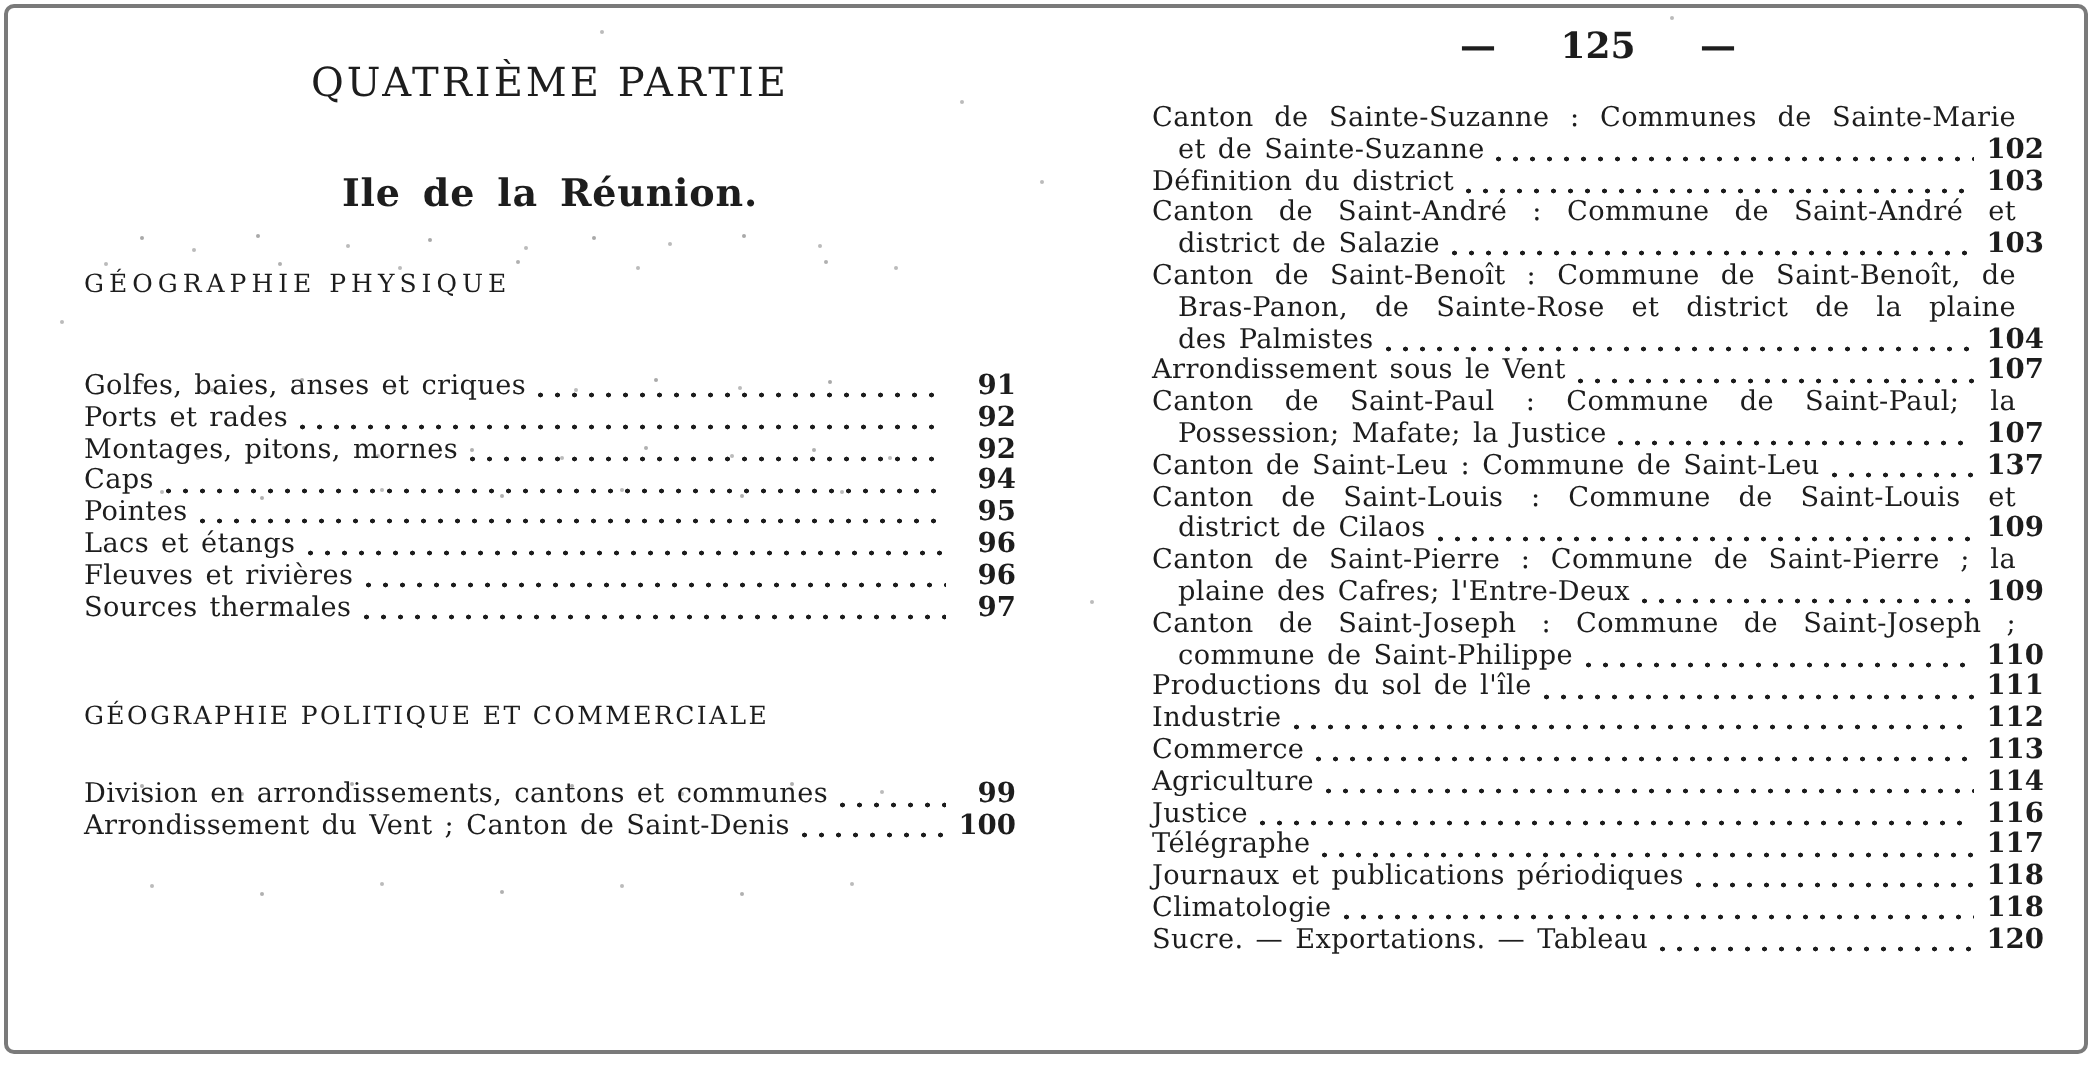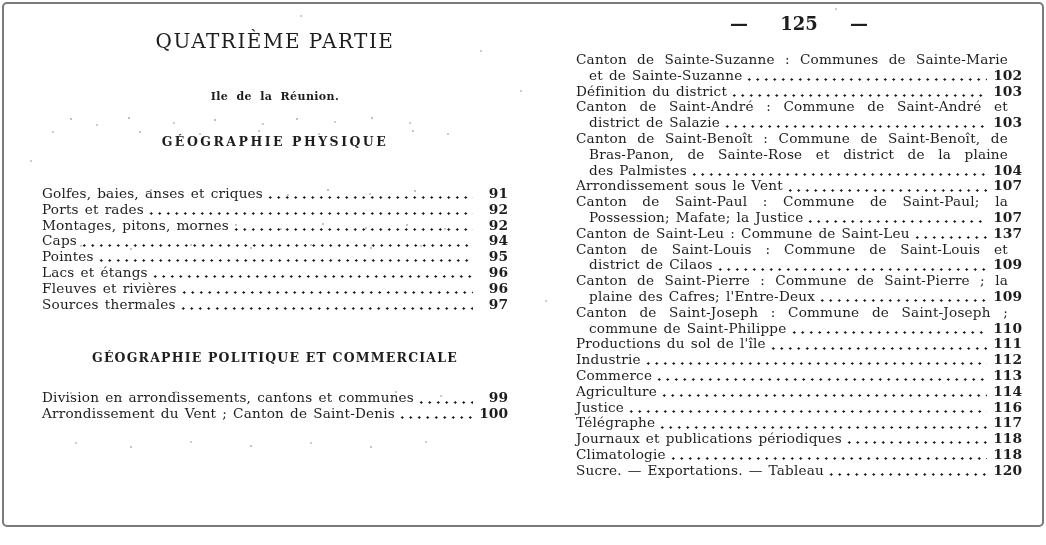--- a/index.html
+++ b/index.html
@@ -31,25 +31,25 @@
   .col-left  { left: 42px;  width: 466px; }
   .col-right { left: 576px; width: 446px; }
 
   .part-title {
     margin: 29px 0 0; text-align: center;
     font-size: 20px; line-height: 24px;
     font-weight: normal; letter-spacing: 1.5px;
   }
   .island-title {
     margin: 34px 0 0; text-align: center;
-    font-size: 11px; line-height: 20px;
+    font-size: 19px; line-height: 20px;
     font-weight: bold; letter-spacing: .4px; word-spacing: 4px;
   }
   .sec-title {
-    text-align: center; font-weight: bold;
+    font-weight: normal;
     font-size: 12.5px; line-height: 15px;
   }
   .sec-title.physique   { margin: 27px 0 0; letter-spacing: 2.5px; }
   .sec-title.politique  { margin: 38px 0 0; letter-spacing: 1.2px; }
 
   .entries { font-size: 13.6px; line-height: 15.8px; }
   .intro-entries { margin-top: 33px; }
   .sec1-entries  { margin-top: 37px; }
   .sec2-entries  { margin-top: 25px; }
   .page-head {

